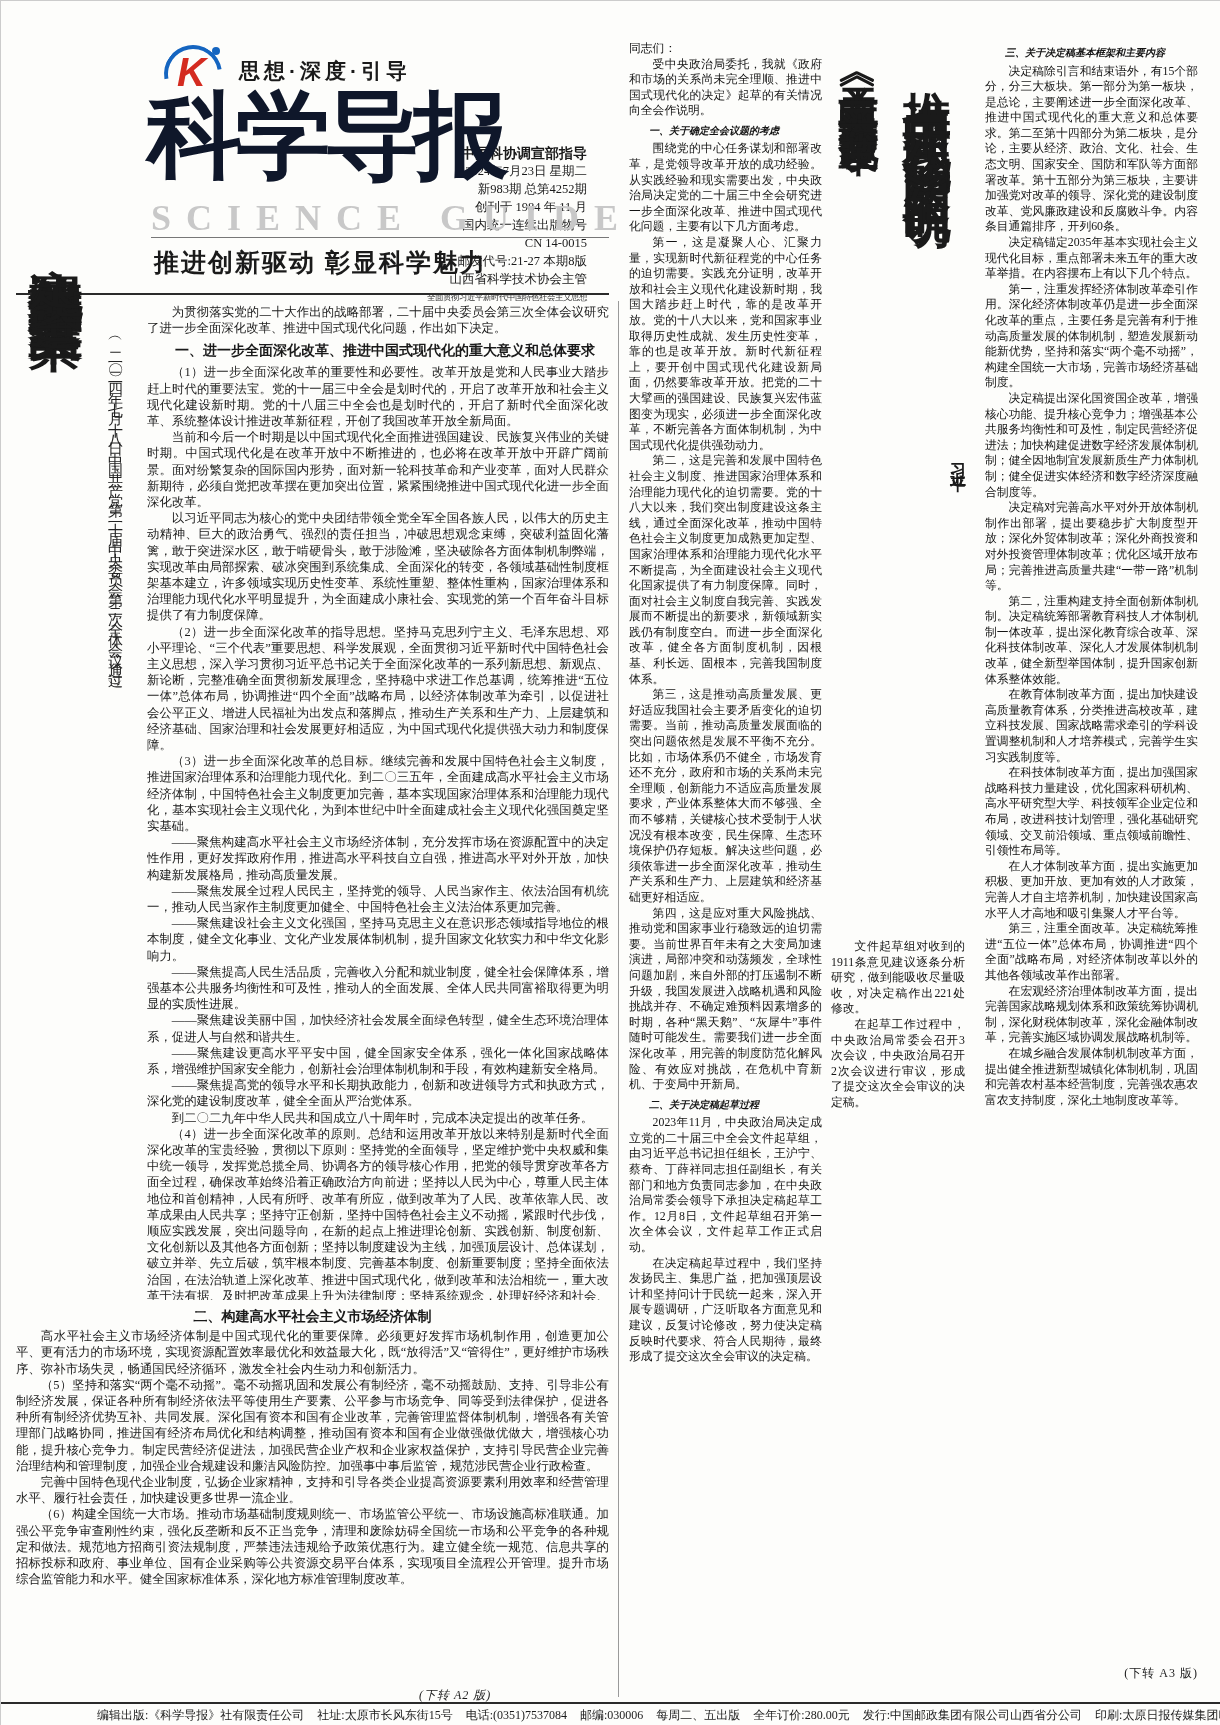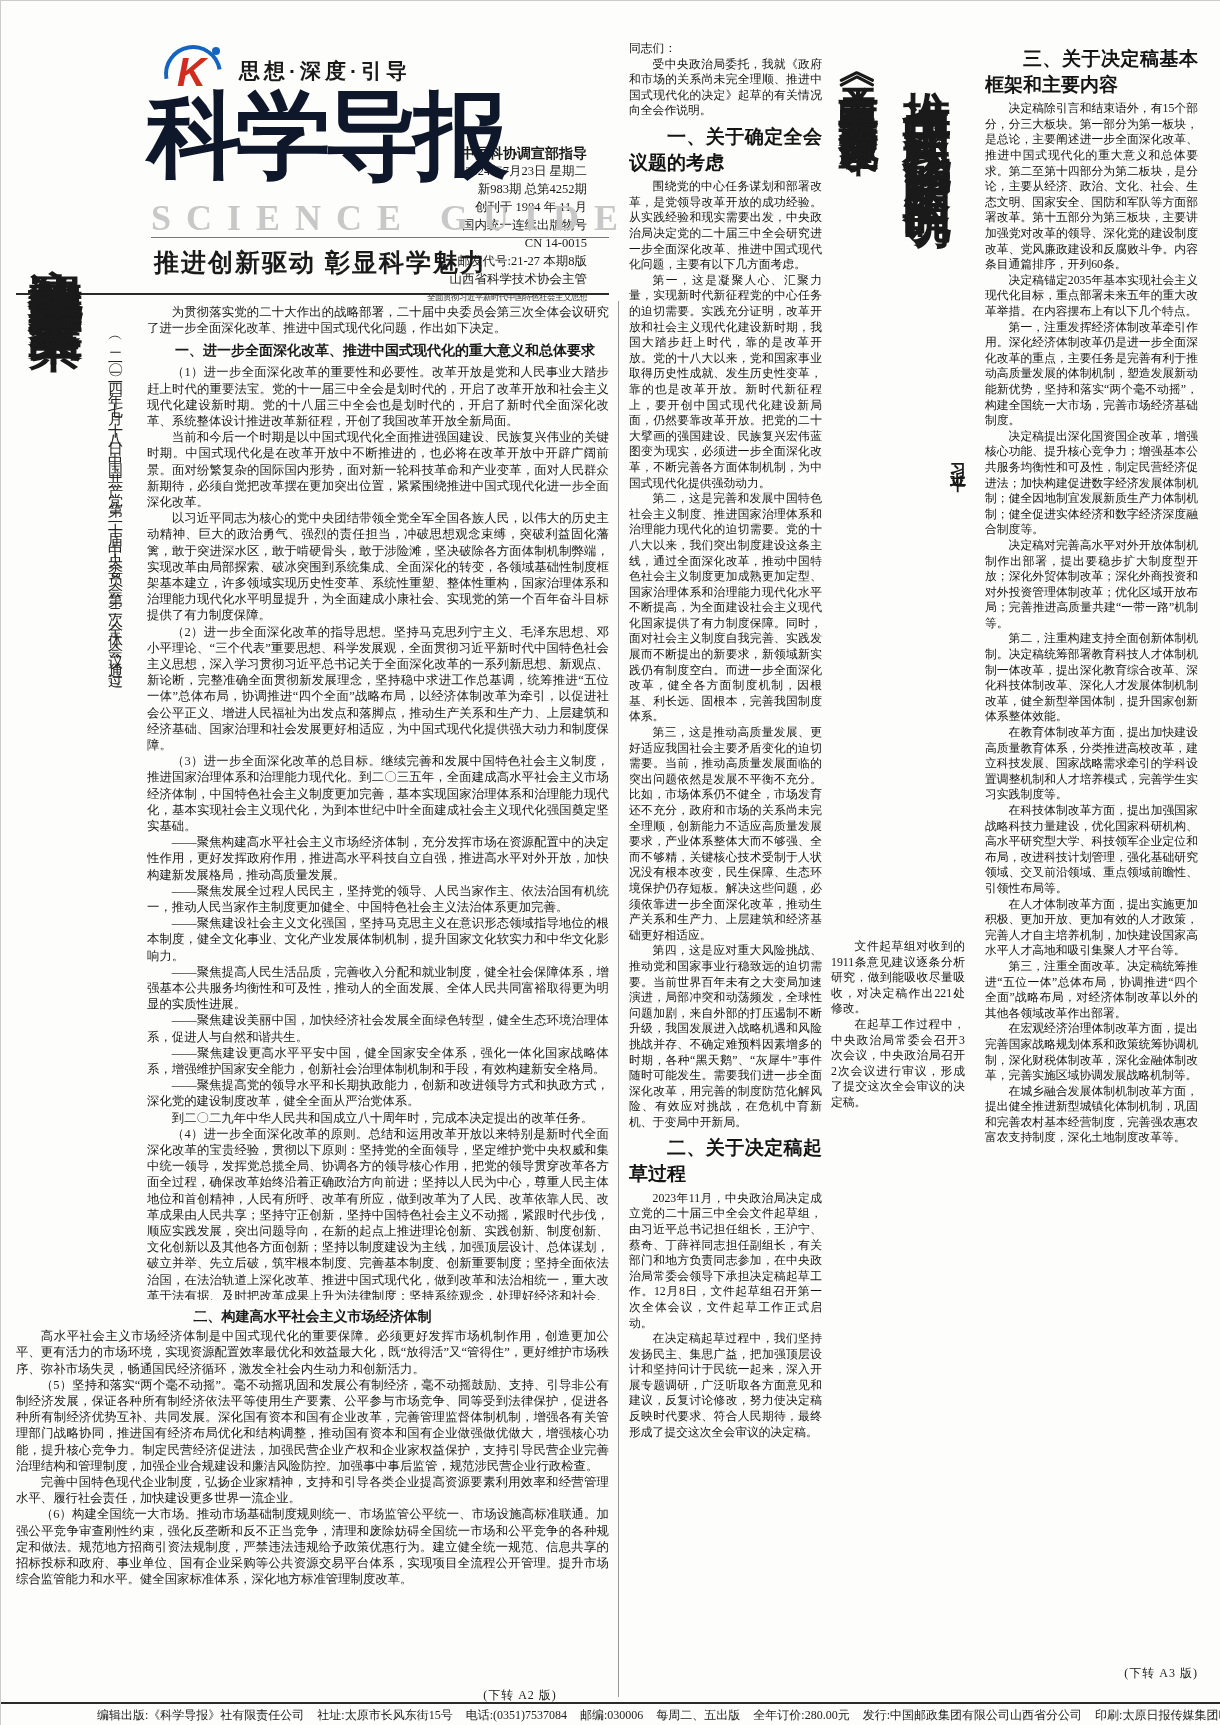--- a/index.html
+++ b/index.html
@@ -38,21 +38,21 @@
   
   .body-txt{overflow:hidden;text-align:justify;}
   .decision-body{font-size:12.4px;line-height:16.2px;}
   .explain-body{font-size:11.8px;line-height:15.6px;color:#141414;}
   .body-txt p{margin:0;text-indent:2em;}
   .body-txt p.open{text-indent:0;}
   .body-txt p.head{font-family:"Liberation Sans","DejaVu Sans",sans-serif;font-weight:bold;
                    font-size:14px;margin:5px 0 4px;line-height:1.35;}
   .body-txt p.headc{font-family:"Liberation Sans","DejaVu Sans",sans-serif;font-weight:bold;
                     font-size:14px;text-indent:0;text-align:center;margin:5px 0 4px;}
-  .explain-body p.head{font-size:19px;}
+  .explain-body p.head{font-size:10px;font-style:italic;}
   .marker{font-size:12px;letter-spacing:1px;}
   
   .footer{font-size:12px;white-space:nowrap;}
   .footer span{margin-right:13px;}
 </style>
 </head>
 <body>
 
 <div class="page">
 
@@ -104,21 +104,21 @@
     </div>
 
   <div class="abs body-txt decision-body" style="left:15px;top:1302px;width:593px;height:380px;">
       <p class="headc">二、构建高水平社会主义市场经济体制</p>
       <p class="para">高水平社会主义市场经济体制是中国式现代化的重要保障。必须更好发挥市场机制作用，创造更加公平、更有活力的市场环境，实现资源配置效率最优化和效益最大化，既“放得活”又“管得住”，更好维护市场秩序、弥补市场失灵，畅通国民经济循环，激发全社会内生动力和创新活力。</p>
       <p class="para">（5）坚持和落实“两个毫不动摇”。毫不动摇巩固和发展公有制经济，毫不动摇鼓励、支持、引导非公有制经济发展，保证各种所有制经济依法平等使用生产要素、公平参与市场竞争、同等受到法律保护，促进各种所有制经济优势互补、共同发展。深化国有资本和国有企业改革，完善管理监督体制机制，增强各有关管理部门战略协同，推进国有经济布局优化和结构调整，推动国有资本和国有企业做强做优做大，增强核心功能，提升核心竞争力。制定民营经济促进法，加强民营企业产权和企业家权益保护，支持引导民营企业完善治理结构和管理制度，加强企业合规建设和廉洁风险防控。加强事中事后监管，规范涉民营企业行政检查。</p>
       <p class="para">完善中国特色现代企业制度，弘扬企业家精神，支持和引导各类企业提高资源要素利用效率和经营管理水平、履行社会责任，加快建设更多世界一流企业。</p>
       <p class="para">（6）构建全国统一大市场。推动市场基础制度规则统一、市场监管公平统一、市场设施高标准联通。加强公平竞争审查刚性约束，强化反垄断和反不正当竞争，清理和废除妨碍全国统一市场和公平竞争的各种规定和做法。规范地方招商引资法规制度，严禁违法违规给予政策优惠行为。建立健全统一规范、信息共享的招标投标和政府、事业单位、国有企业采购等公共资源交易平台体系，实现项目全流程公开管理。提升市场综合监管能力和水平。健全国家标准体系，深化地方标准管理制度改革。</p>
     </div>
 
-  <div class="abs marker" style="left:430px;top:1686px;width:178px;text-align:center;">(下转 A2 版)</div>
+  <div class="abs marker" style="left:418px;top:1686px;width:178px;text-align:left;font-style:italic;">(下转 A2 版)</div>
 
   <div class="abs vr" style="left:617px;top:300px;height:1396px;"></div>
 
   <div class="abs body-txt explain-body" style="left:628px;top:40px;width:193px;height:1650px;">
       <p class="open">同志们：</p>
       <p class="para">受中央政治局委托，我就《政府和市场的关系尚未完全理顺、推进中国式现代化的决定》起草的有关情况向全会作说明。</p>
       <p class="head">一、关于确定全会议题的考虑</p>
       <p class="para">围绕党的中心任务谋划和部署改革，是党领导改革开放的成功经验。从实践经验和现实需要出发，中央政治局决定党的二十届三中全会研究进一步全面深化改革、推进中国式现代化问题，主要有以下几方面考虑。</p>
       <p class="para">第一，这是凝聚人心、汇聚力量，实现新时代新征程党的中心任务的迫切需要。实践充分证明，改革开放和社会主义现代化建设新时期，我国大踏步赶上时代，靠的是改革开放。党的十八大以来，党和国家事业取得历史性成就、发生历史性变革，靠的也是改革开放。新时代新征程上，要开创中国式现代化建设新局面，仍然要靠改革开放。把党的二十大擘画的强国建设、民族复兴宏伟蓝图变为现实，必须进一步全面深化改革，不断完善各方面体制机制，为中国式现代化提供强劲动力。</p>
       <p class="para">第二，这是完善和发展中国特色社会主义制度、推进国家治理体系和治理能力现代化的迫切需要。党的十八大以来，我们突出制度建设这条主线，通过全面深化改革，推动中国特色社会主义制度更加成熟更加定型、国家治理体系和治理能力现代化水平不断提高，为全面建设社会主义现代化国家提供了有力制度保障。同时，面对社会主义制度自我完善、实践发展而不断提出的新要求，新领域新实践仍有制度空白。而进一步全面深化改革，健全各方面制度机制，因根基、利长远、固根本，完善我国制度体系。</p>

